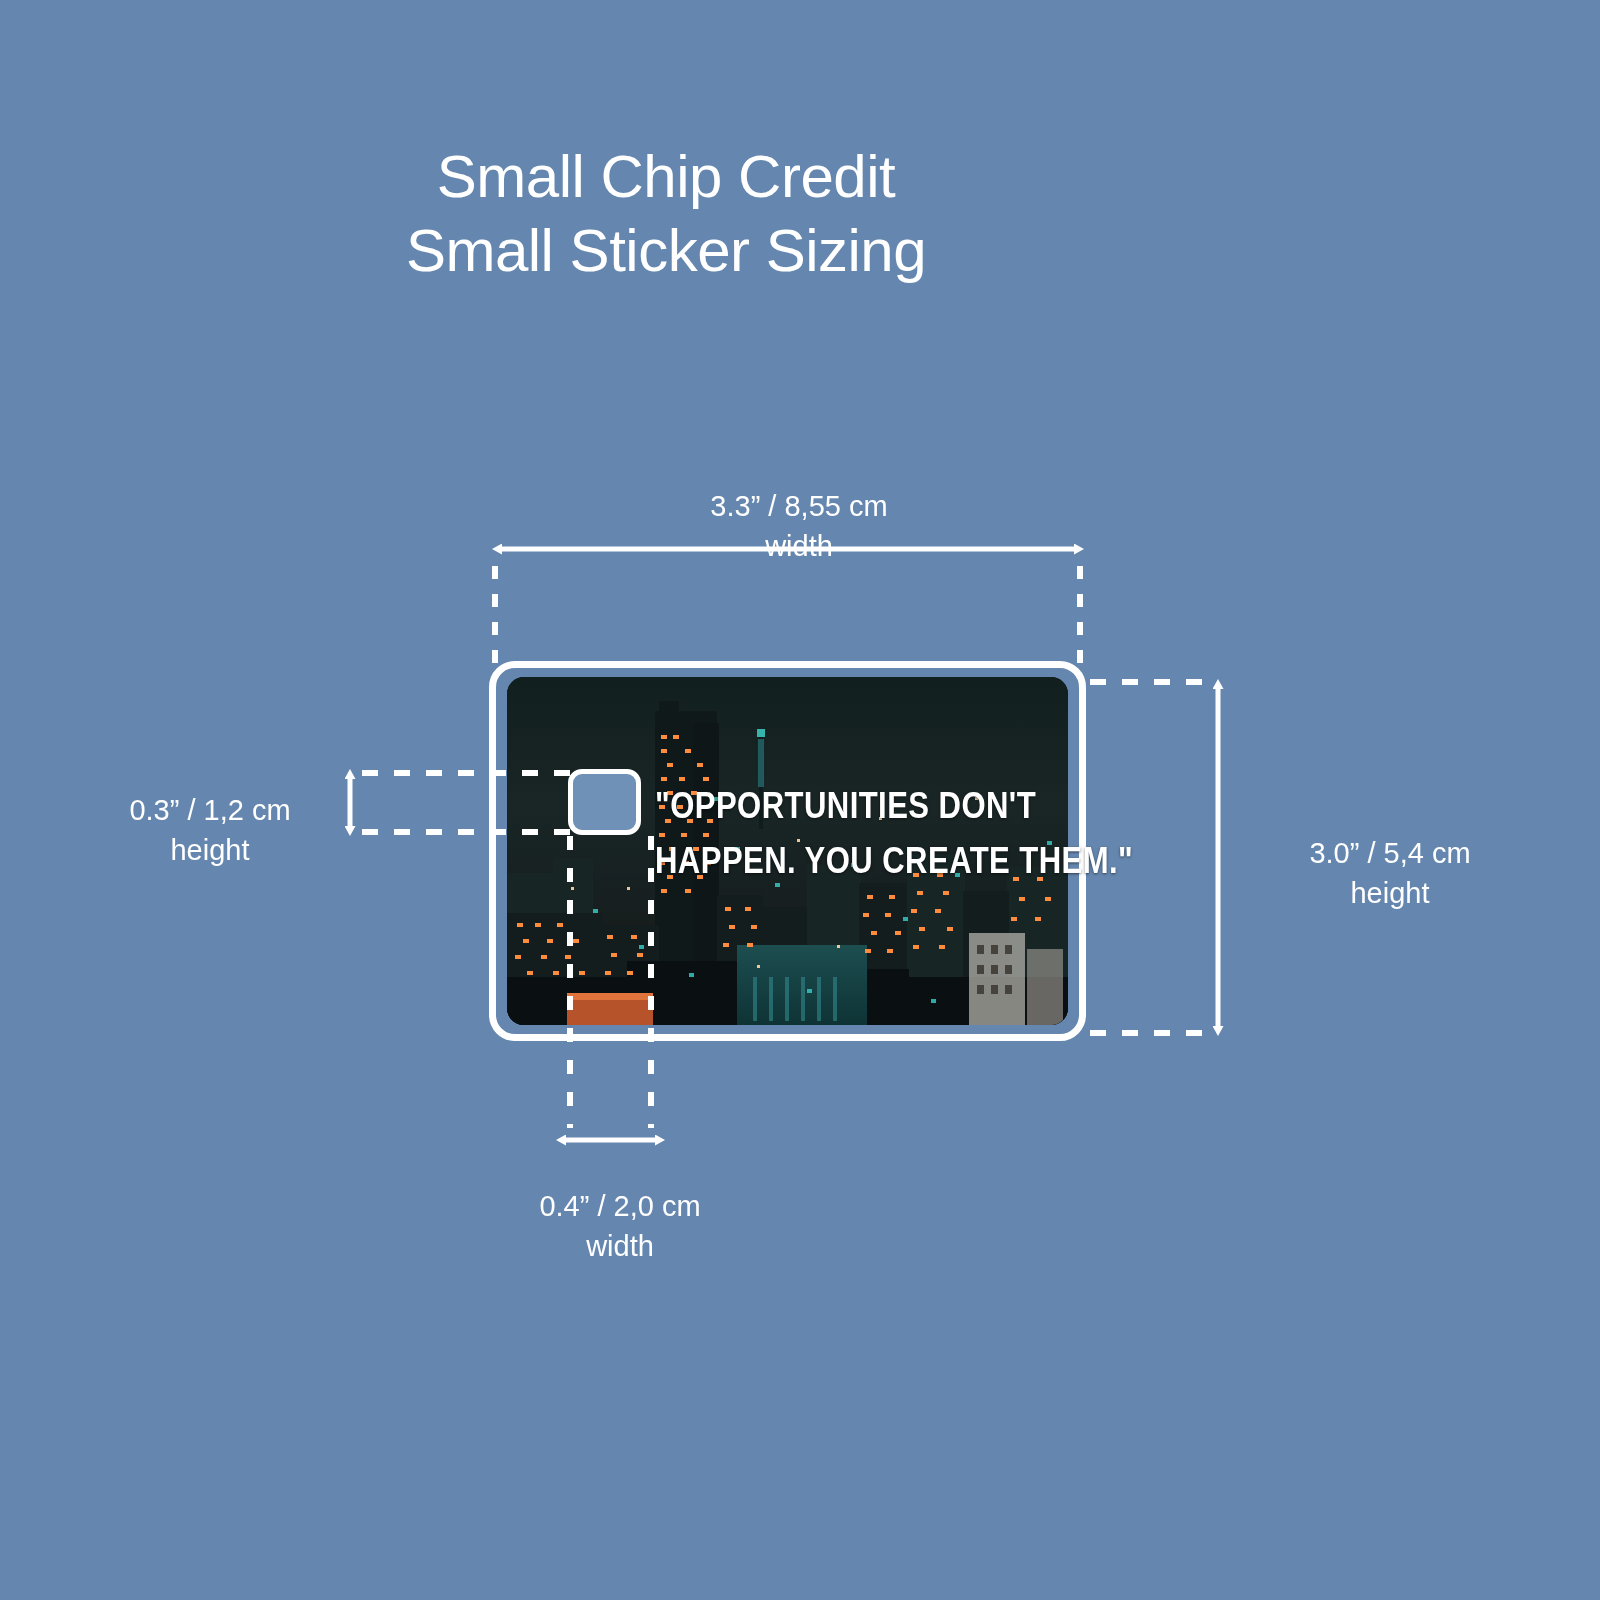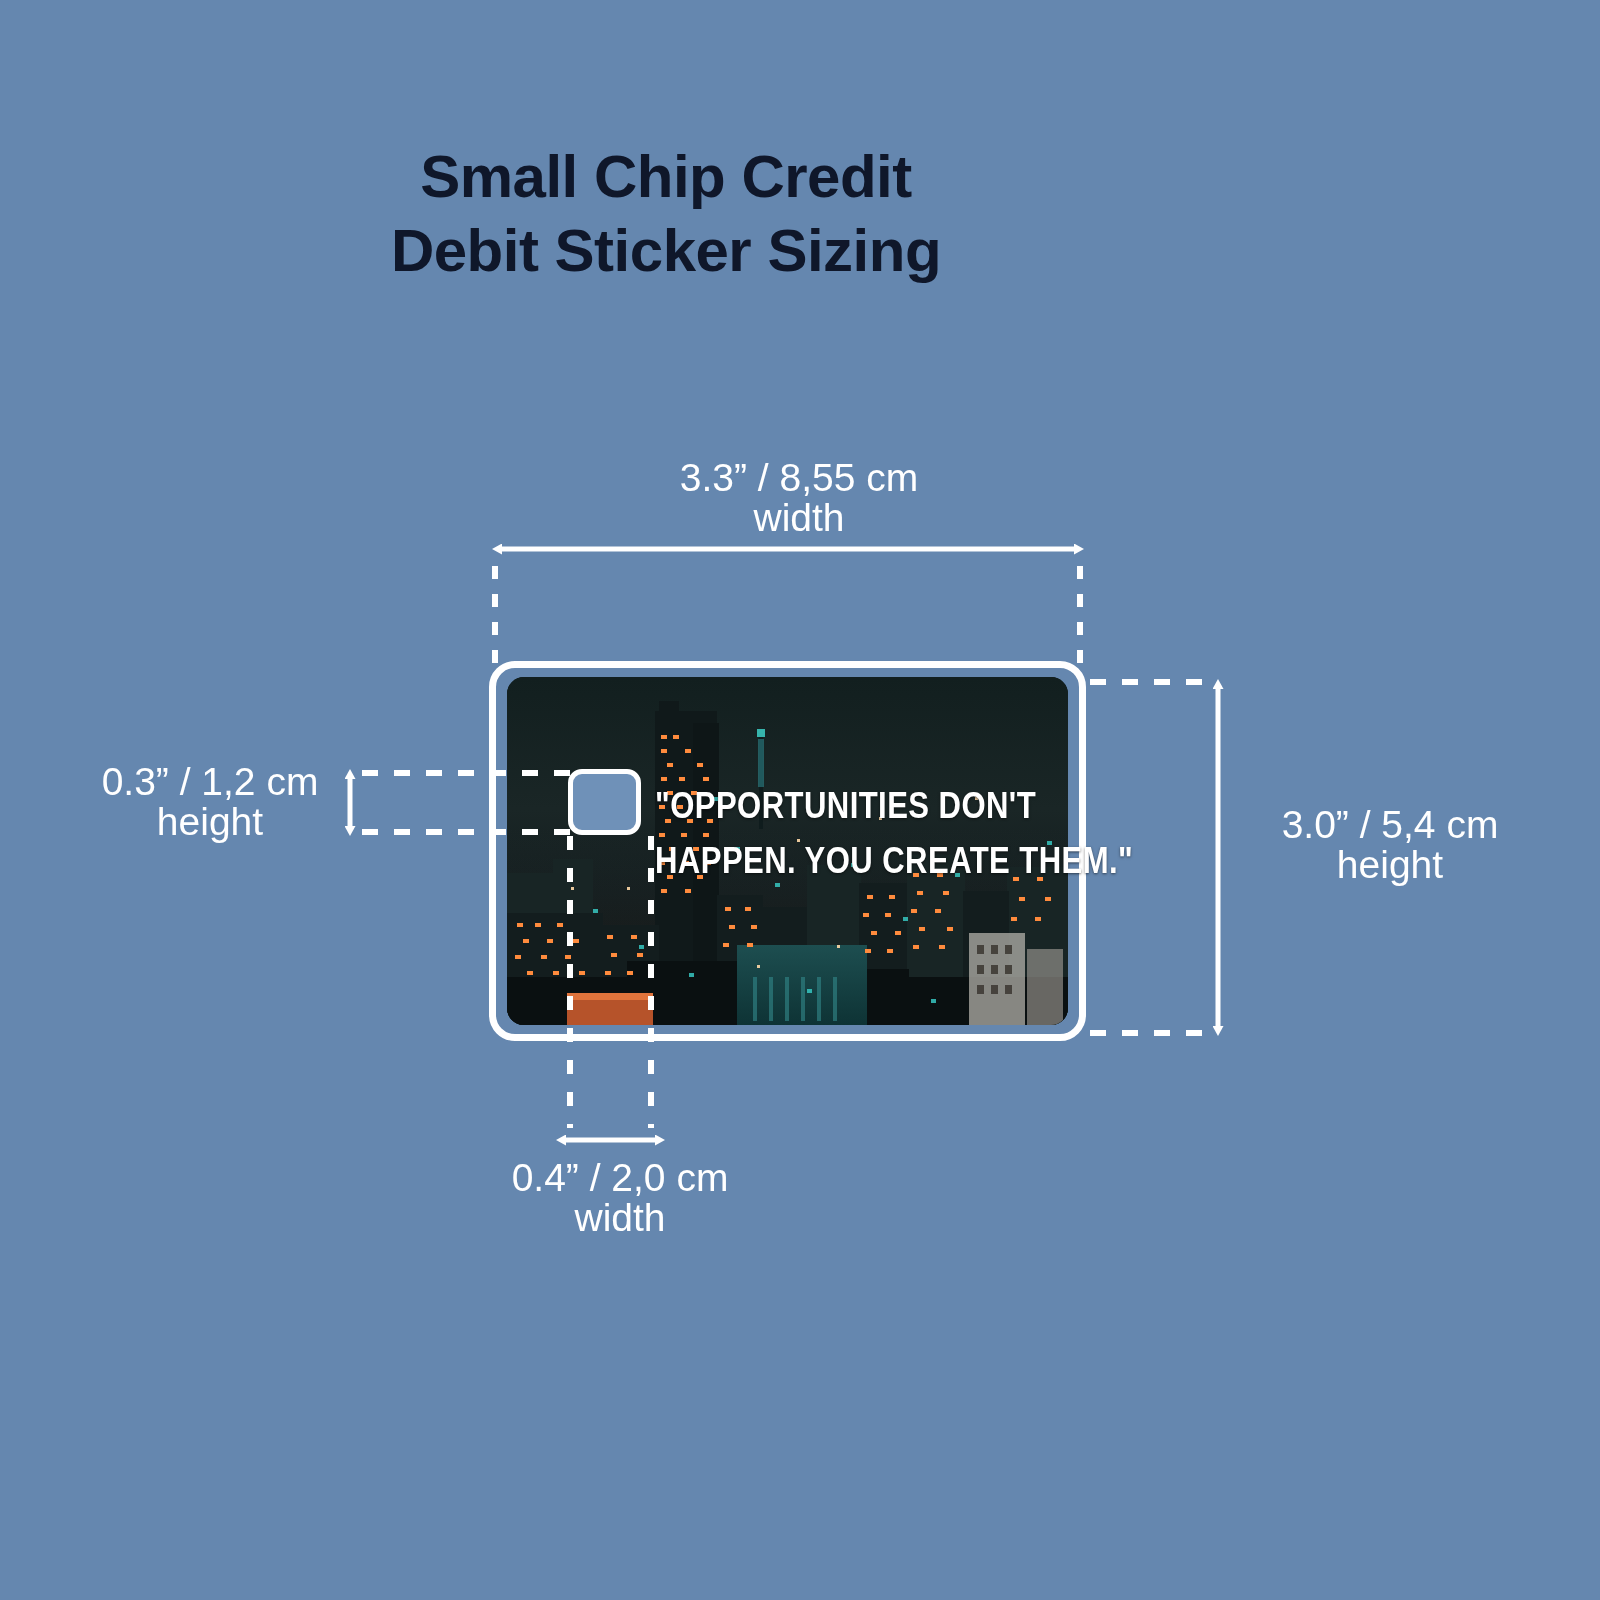--- a/index.html
+++ b/index.html
@@ -20,38 +20,39 @@
     background: #6587af;
   }
 
   
   .title {
     position: absolute;
     left: 0;
     top: 140px;
     width: 1332px;
     text-align: center;
-    color: #0f172a;
+    color: #ffffff;
     font-size: 60px;
     line-height: 74px;
-    font-weight: 700;
+    font-weight: 400;
     letter-spacing: -0.5px;
   }
   .title .line { display: block; }
 
   
   .dim-label {
     position: absolute;
     color: #ffffff;
-    font-size: 39px;
+    font-size: 29px;
     line-height: 40px;
     font-weight: 400;
     text-align: center;
     letter-spacing: 0px;
     white-space: nowrap;
+    margin-top: 28px;
   }
   .dim-label .sub { display: block; }
 
   #label-top-width   { left: 589px; top: 458px; width: 420px; }
   #label-left-height { left: 60px;  top: 762px; width: 300px; }
   #label-right-height{ left: 1200px;top: 805px; width: 380px; }
   #label-bottom-width{ left: 420px; top: 1158px;width: 400px; }
 
   
   .card-frame {
@@ -114,21 +115,21 @@
 
   .sr { position:absolute; width:1px; height:1px; overflow:hidden; clip:rect(0 0 0 0); }
 </style>
 </head>
 <body>
 
 <div id="stage">
 
   <div class="title">
     <span class="line">Small Chip Credit</span>
-    <span class="line">Debit Sticker Sizing</span>
+    <span class="line">Small Sticker Sizing</span>
   </div>
 
   <div class="card-photo">
     <svg class="sky-svg" viewBox="0 0 561 348" preserveAspectRatio="none">
       <defs>
         <linearGradient id="skyg" x1="0" y1="0" x2="0" y2="1">
           <stop offset="0%" stop-color="#121f1f"></stop>
           <stop offset="38%" stop-color="#1a2626"></stop>
           <stop offset="62%" stop-color="#141d1f"></stop>
           <stop offset="100%" stop-color="#090d0f"></stop>

